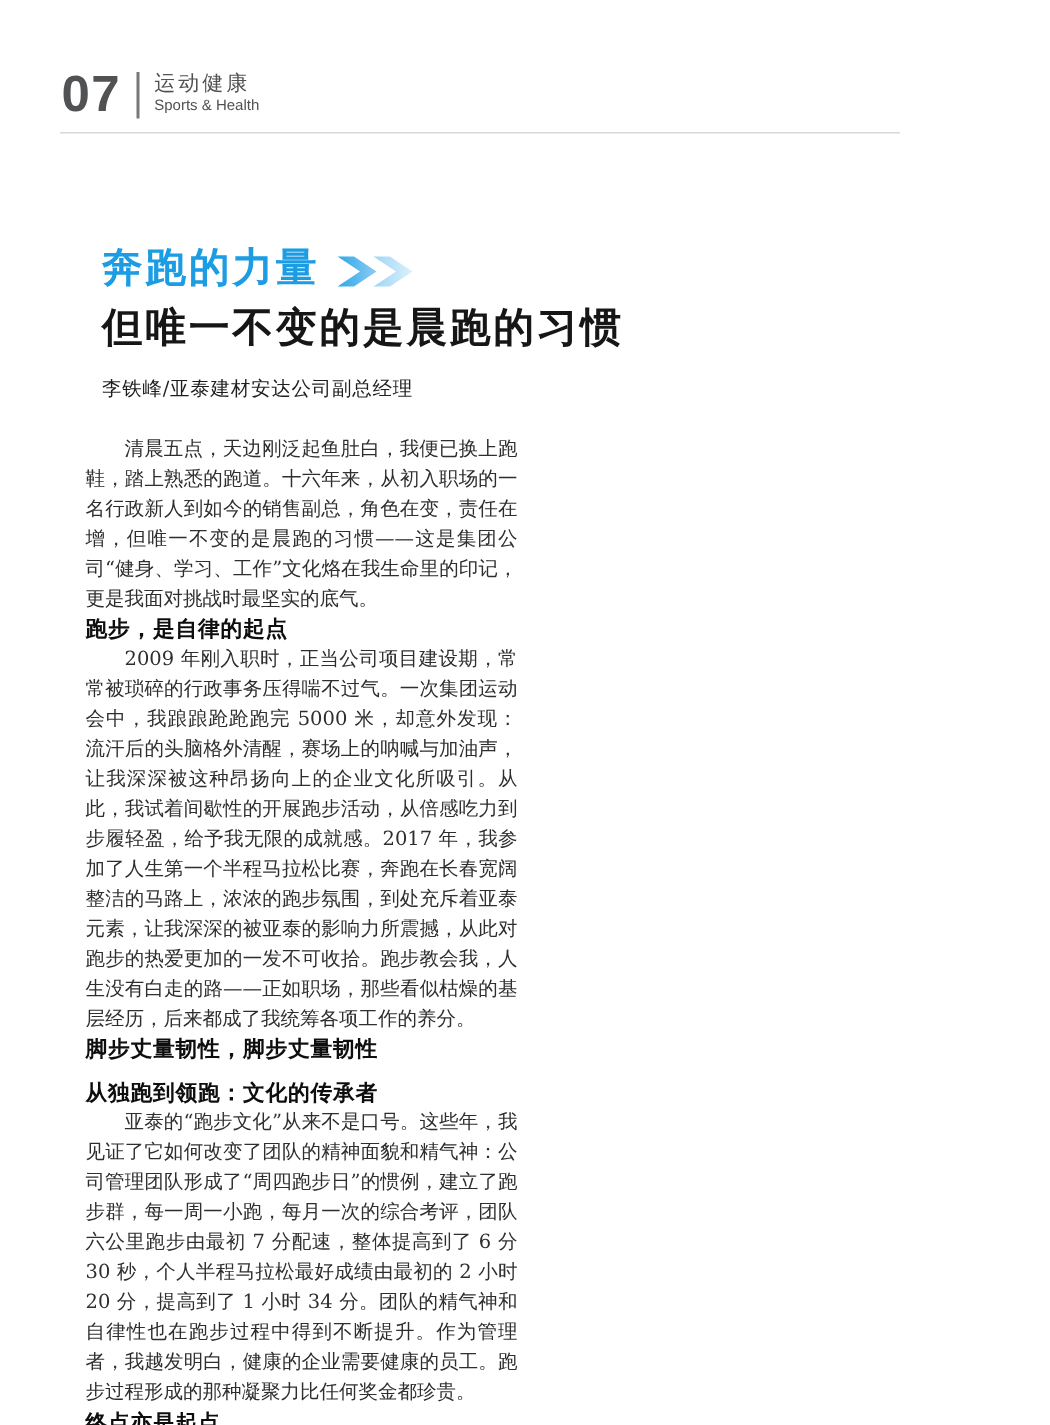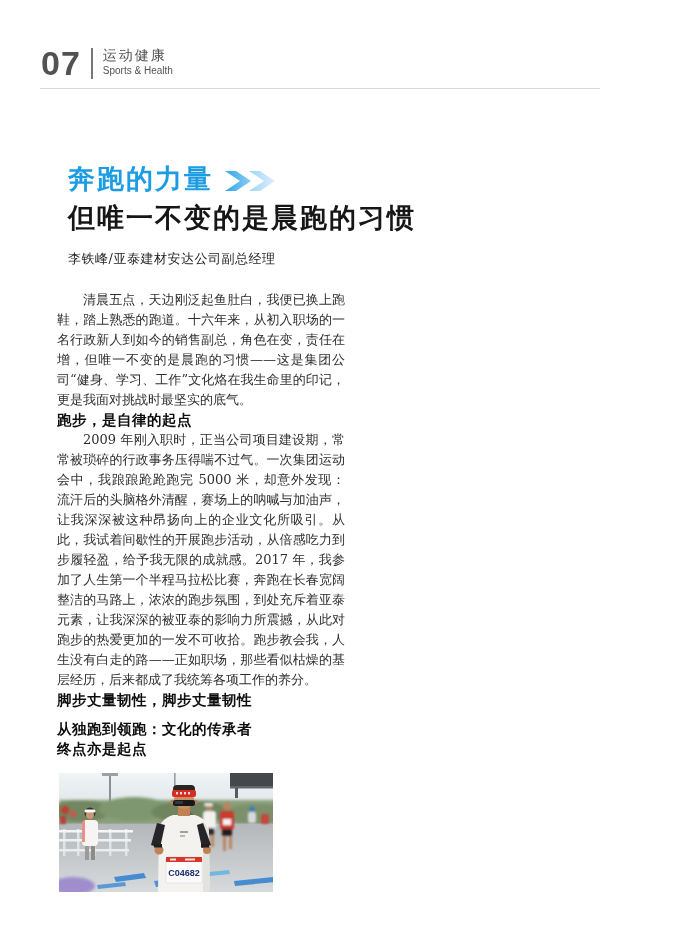--- a/index.html
+++ b/index.html
@@ -88,20 +88,21 @@
   <section class="columns">
     <div class="col">
       <p class="body">清晨五点，天边刚泛起鱼肚白，我便已换上跑鞋，踏上熟悉的跑道。十六年来，从初入职场的一名行政新人到如今的销售副总，角色在变，责任在增，但唯一不变的是晨跑的习惯——这是集团公司“健身、学习、工作”文化烙在我生命里的印记，更是我面对挑战时最坚实的底气。</p>
       <h3 class="sec">跑步，是自律的起点</h3>
       <p class="body">2009 年刚入职时，正当公司项目建设期，常常被琐碎的行政事务压得喘不过气。一次集团运动会中，我踉踉跄跄跑完 5000 米，却意外发现：流汗后的头脑格外清醒，赛场上的呐喊与加油声，让我深深被这种昂扬向上的企业文化所吸引。从此，我试着间歇性的开展跑步活动，从倍感吃力到步履轻盈，给予我无限的成就感。2017 年，我参加了人生第一个半程马拉松比赛，奔跑在长春宽阔整洁的马路上，浓浓的跑步氛围，到处充斥着亚泰元素，让我深深的被亚泰的影响力所震撼，从此对跑步的热爱更加的一发不可收拾。跑步教会我，人生没有白走的路——正如职场，那些看似枯燥的基层经历，后来都成了我统筹各项工作的养分。</p>
       <h3 class="sec">脚步丈量韧性，脚步丈量韧性</h3>
     </div>
 
     <div class="col">
       <h3 class="sec">从独跑到领跑：文化的传承者</h3>
+      <p class="body">亚泰的“跑步文化”从来不是口号。这些年，我见证了它如何改变了团队的精神面貌和精气神：公司管理团队形成了“周四跑步日”的惯例，建立了跑步群，每一周一小跑，每月一次的综合考评，团队六公里跑步由最初 7 分配速，整体提高到了 6 分 30 秒，个人半程马拉松最好成绩由最初的 2 小时 20 分，提高到了 1 小时 34 分。团队的精气神和自律性也在跑步过程中得到不断提升。作为管理者，我越发明白，健康的企业需要健康的员工。跑步过程形成的那种凝聚力比任何奖金都珍贵。</p>
       <h3 class="sec">终点亦是起点</h3>
 
       <figure class="photo">
         <svg width="245" height="119" viewBox="0 0 245 119" aria-hidden="true">
           <defs>
             <linearGradient id="sky" x1="0" y1="0" x2="0" y2="1">
               <stop offset="0" stop-color="#eff4f6"></stop>
                 <stop offset="1" stop-color="#d8e0e3"></stop>
             </linearGradient>
             <linearGradient id="road" x1="0" y1="0" x2="0" y2="1">

